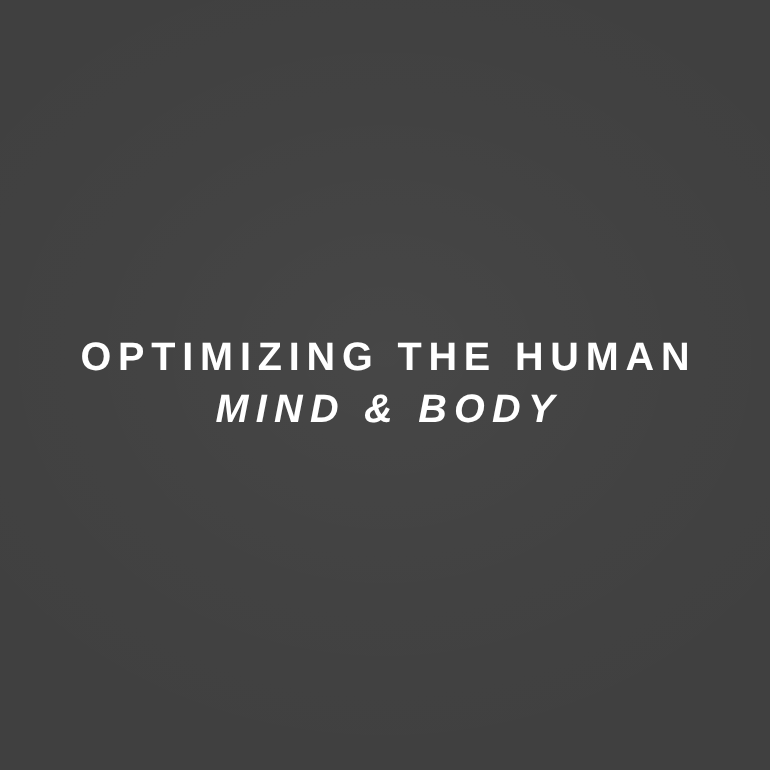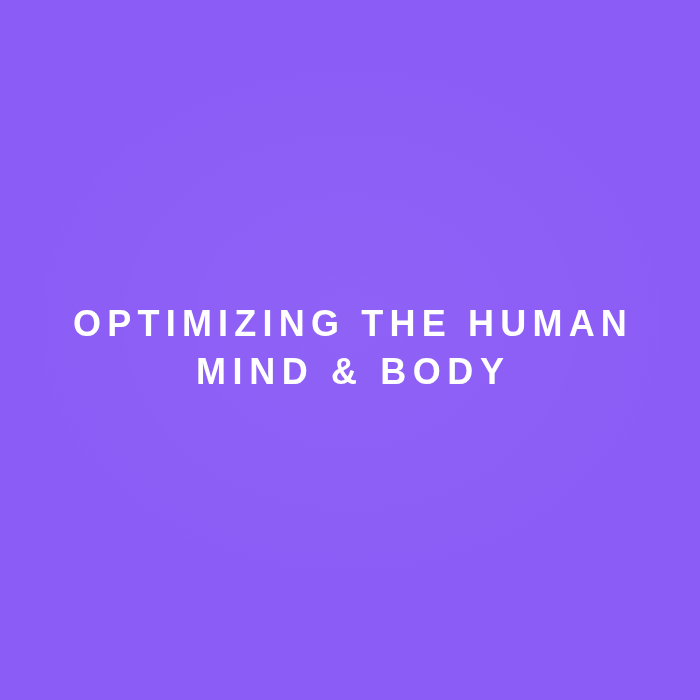--- a/index.html
+++ b/index.html
@@ -14,21 +14,21 @@
     overflow: hidden;
     font-family: "Liberation Sans", sans-serif;
     background: #a3bbd4;
   }
 
   #graphic-card {
     position: relative;
     width: 700px;
     height: 700px;
     box-sizing: border-box;
-    background-color: #8b5cf6;
+    background-color: #404040;
     display: flex;
     align-items: center;
     justify-content: flex-end;
   }
 
   
   #bg-wash {
     position: absolute;
     inset: 0;
     background: radial-gradient(ellipse 85% 70% at 50% 46%,
@@ -57,20 +57,21 @@
     letter-spacing: 6.2px;
     
     text-indent: 6.2px;
     white-space: nowrap;
     -webkit-font-smoothing: antialiased;
   }
 
   .headline-line.line-2 {
     letter-spacing: 6.6px;
     text-indent: 6.6px;
+    font-style: italic;
   }
 </style>
 </head>
 <body>
 
 <div id="graphic-card">
 
   <div id="bg-wash"></div>
 
   <div id="headline-block">

